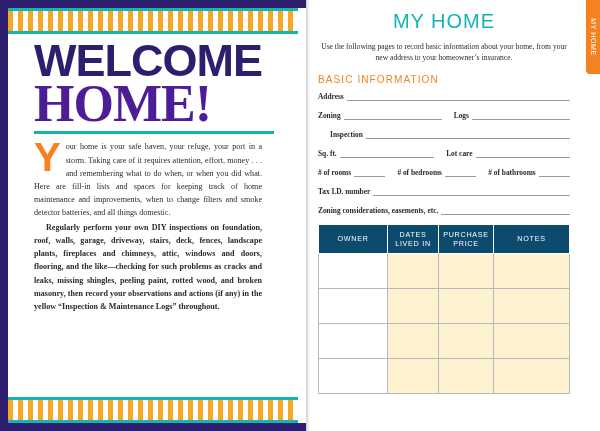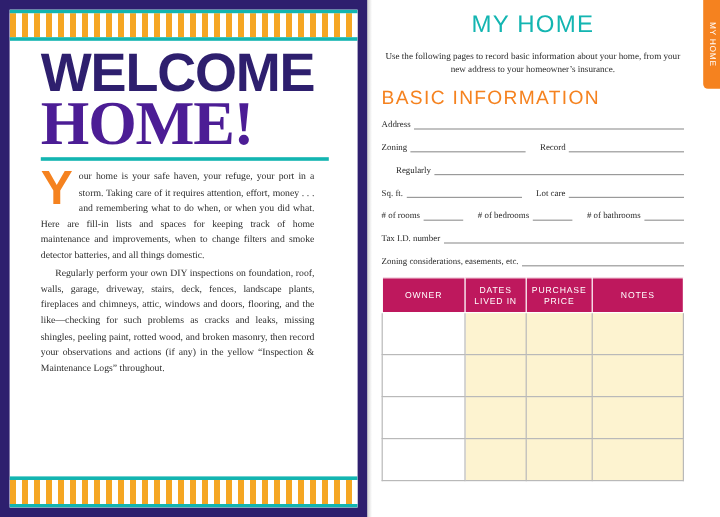--- a/index.html
+++ b/index.html
@@ -32,20 +32,21 @@
     overflow: hidden;
   }
   .left-inner {
     position: absolute;
     left: 8px;
     top: 8px;
     width: 290px;
     height: 415px;
     background: #ffffff;
     overflow: hidden;
+    padding-left: 44px;
   }
   .stripe-band {
     position: absolute;
     left: 0;
     width: 290px;
     height: 26px;
     background: repeating-linear-gradient(
       90deg,
       #f5a623 0px, #f5a623 5px,
       #ffffff 5px, #ffffff 10px
@@ -104,20 +105,21 @@
     line-height: 0.78;
     padding: 2px 5px 0 0;
   }
   .body-col p {
     margin: 0 12px 0 0;
     text-indent: 0;
   }
   .body-col p + p {
     text-indent: 12px;
     margin-top: 2px;
+    font-weight: bold;
   }
 
   
   .right-page {
     position: absolute;
     left: 310px;
     top: 0;
     width: 290px;
     height: 431px;
     background: #ffffff;
@@ -141,29 +143,30 @@
   .intro-text {
     font-size: 7.6px;
     line-height: 1.5;
     color: #2a2a2a;
     margin-bottom: 10px;
     text-align: center;
   }
   .section-title {
     font-family: "Liberation Sans", sans-serif;
     color: #f5821f;
-    font-size: 16px;
+    font-size: 10px;
     letter-spacing: 1.1px;
     margin: 0 0 6px 0;
     font-weight: normal;
   }
   .field-row {
     display: flex;
     align-items: flex-end;
     margin-bottom: 9px;
+    font-weight: bold;
   }
   .field {
     display: flex;
     align-items: flex-end;
     flex: 1 1 auto;
     min-width: 0;
   }
   .field-label {
     font-size: 7.4px;
     color: #2a2a2a;
@@ -186,21 +189,21 @@
   .history-note b {
     font-weight: bold;
   }
 
   table.history {
     width: 252px;
     border-collapse: collapse;
     table-layout: fixed;
   }
   table.history th {
-    background: #be185d;
+    background: #0c4a6e;
     color: #ffffff;
     font-family: "Liberation Sans", sans-serif;
     font-size: 7.2px;
     letter-spacing: 0.7px;
     font-weight: normal;
     height: 26px;
     border: 1px solid #ffffff;
     vertical-align: middle;
   }
   table.history td {
@@ -287,29 +290,29 @@
         </div>
       </div>
 
       <div class="field-row">
         <div class="field">
           <span class="field-label">Zoning</span>
           <span class="field-line"></span>
         </div>
         <div class="gap"></div>
         <div class="field">
-          <span class="field-label">Record</span>
+          <span class="field-label">Logs</span>
           <span class="field-line"></span>
         </div>
       </div>
 
       <div class="field-row">
         <div class="gap"></div>
         <div class="field">
-          <span class="field-label">Regularly</span>
+          <span class="field-label">Inspection</span>
           <span class="field-line"></span>
         </div>
       </div>
 
       <div class="field-row">
         <div class="field">
           <span class="field-label">Sq. ft.</span>
           <span class="field-line"></span>
         </div>
         <div class="gap"></div>

